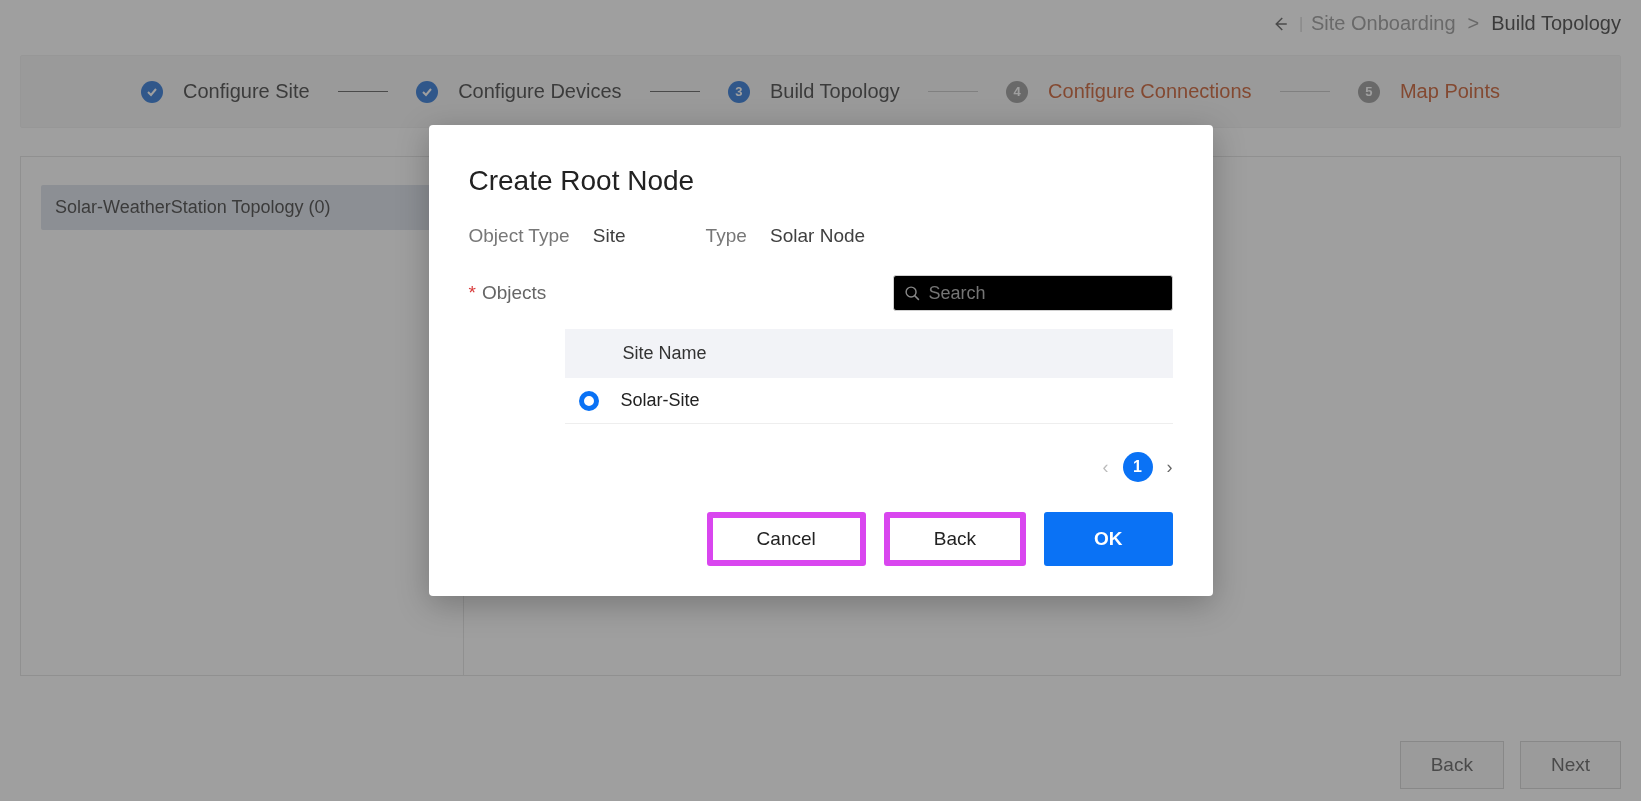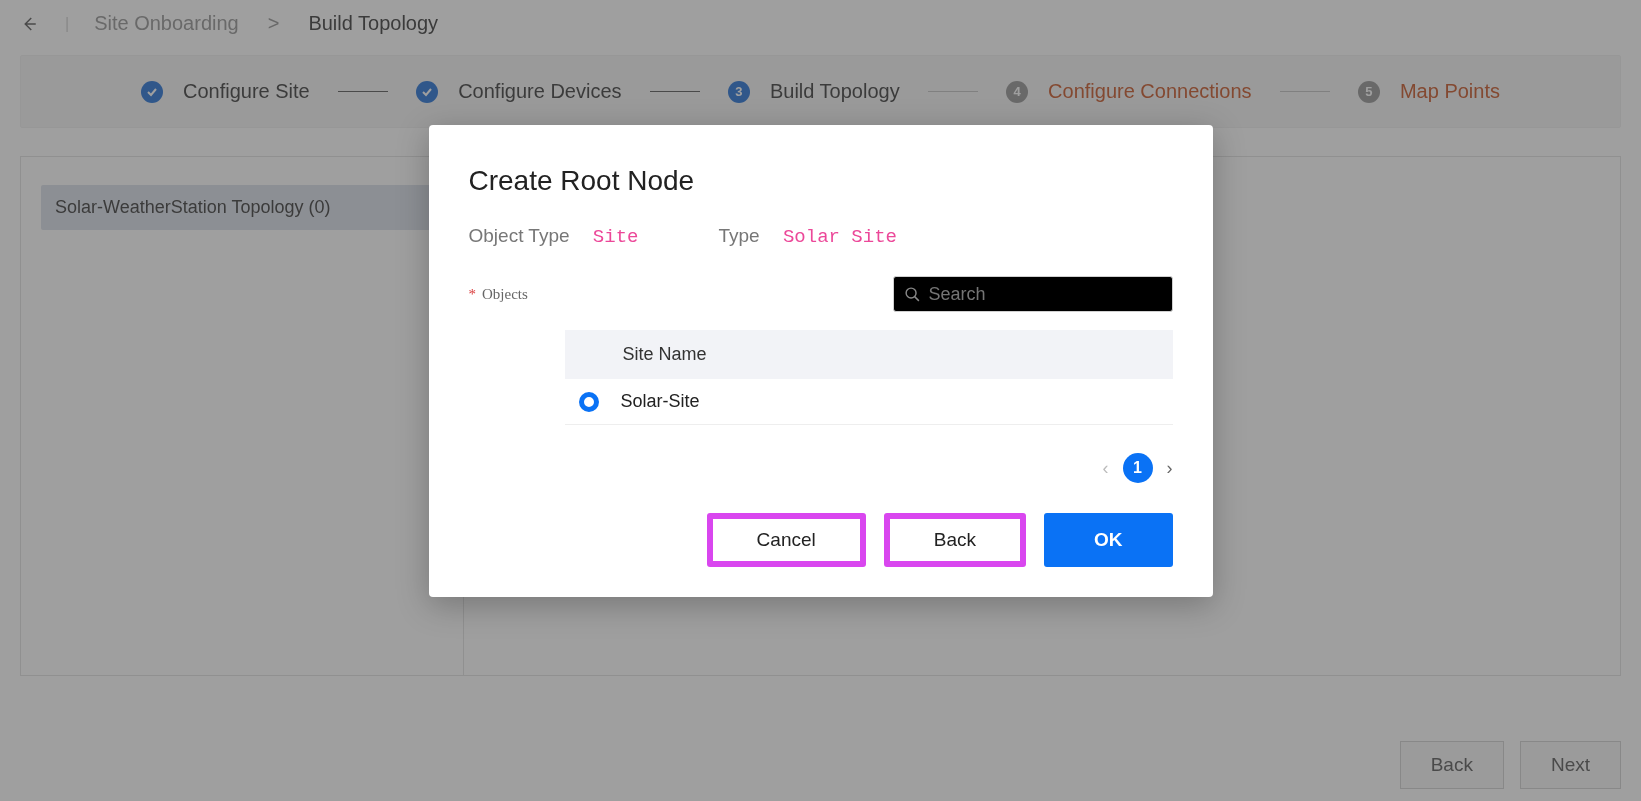--- a/index.html
+++ b/index.html
@@ -13,22 +13,23 @@
   }
   .page {
     position: relative;
     width: 1641px; height: 801px;
   }
   
   .breadcrumb-bar {
     display: flex;
     align-items: center;
     padding: 12px 20px 20px 20px;
-    gap: 25px;
+    gap: 8px;
     font-size: 20px;
+    justify-content: flex-end;
   }
   .back-arrow-box { display: flex; align-items: center; }
   .back-arrow {
     width: 18px; height: 18px;
     stroke: #444; stroke-width: 2; fill: none;
   }
   .divider-bar {
     color: #ccc;
     font-size: 16px;
     margin-left: 2px;
@@ -138,29 +139,29 @@
     font-weight: 400;
     margin: 10px 0 28px 0;
   }
   .meta-row {
     display: flex;
     gap: 80px;
     margin-bottom: 28px;
     font-size: 19px;
   }
   .meta-label { color: #777; margin-right: 18px; }
-  .meta-value { color: #ec4899; font-family: Liberation Mono, monospace; }
+  .meta-value { color: #404040; }
 
   .objects-row {
     display: flex;
     justify-content: space-between;
     align-items: center;
     margin-bottom: 18px;
   }
-  .objects-label { color: #666; font-size: 15px; font-family: Liberation Serif, serif; }
+  .objects-label { color: #666; font-size: 19px; }
   .req-star { color: #d93a3a; margin-right: 6px; }
   .search-box {
     display: flex; align-items: center;
     border: 1px solid #d0d0d0;
     border-radius: 3px;
     padding: 4px 10px;
     width: 280px;
     height: 36px;
     background: #000000;
   }
@@ -311,21 +312,21 @@
     <div class="modal">
       <h2>Create Root Node</h2>
 
       <div class="meta-row">
         <div>
           <span class="meta-label">Object Type</span>
           <span class="meta-value">Site</span>
         </div>
         <div>
           <span class="meta-label">Type</span>
-          <span class="meta-value">Solar Site</span>
+          <span class="meta-value">Solar Node</span>
         </div>
       </div>
 
       <div class="objects-row">
         <span class="objects-label">
           <span class="req-star">*</span><span>Objects</span>
         </span>
         <div class="search-box">
           <svg viewBox="0 0 24 24">
               <circle cx="10" cy="10" r="7"></circle>

